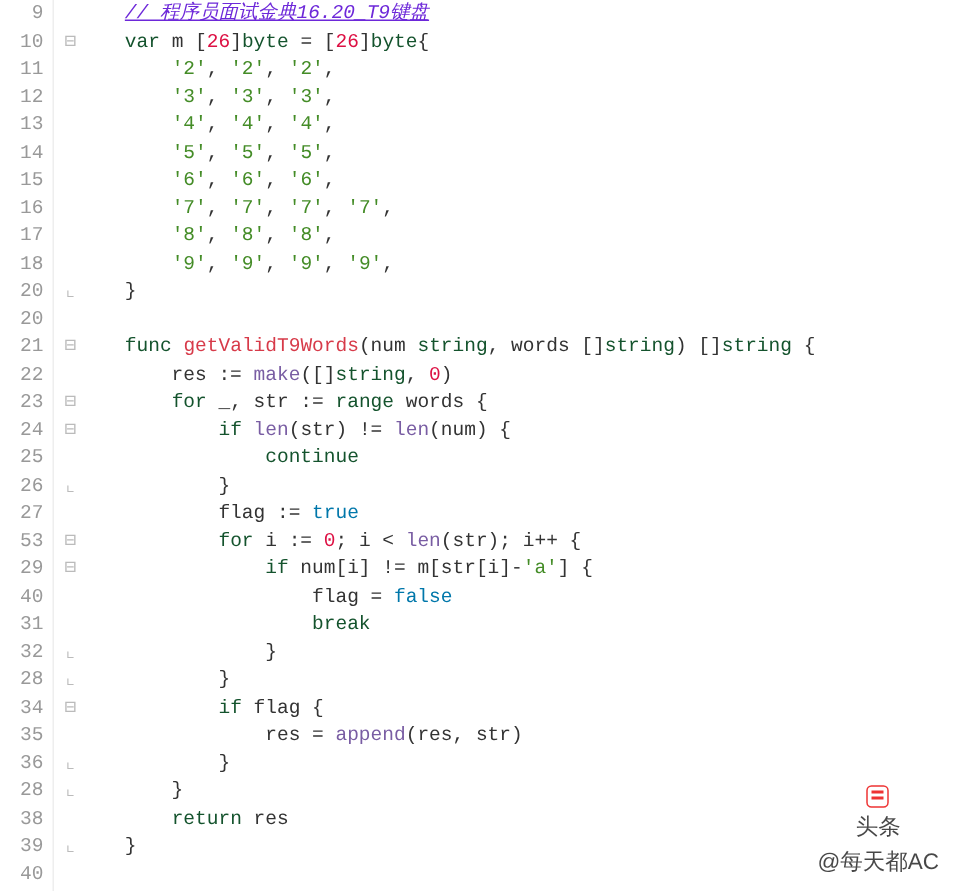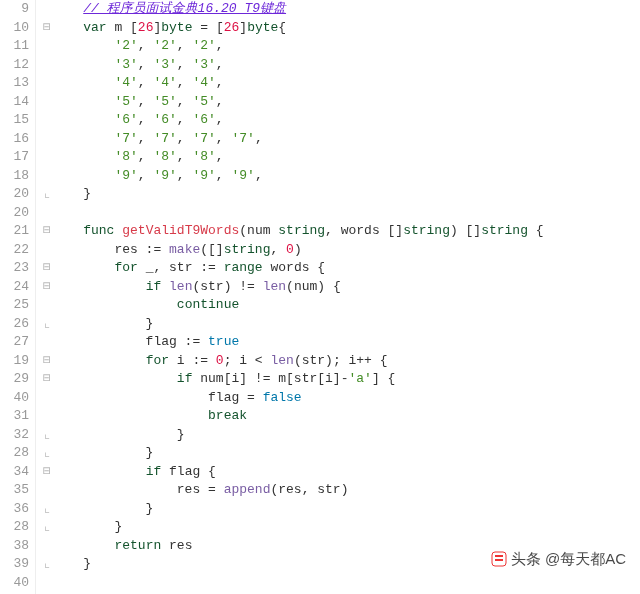--- a/index.html
+++ b/index.html
@@ -48,30 +48,31 @@
   .c-bool    { color: #0077aa; }
   .c-call    { color: #795da3; }
   .fold {
     color: #bbb;
     display: inline-block;
     width: 10px;
     text-align: center;
   }
   .watermark {
     position: absolute;
-    bottom: 24px;
+    bottom: 8px;
     right: 10px;
     font-family: "Microsoft YaHei", sans-serif;
     font-size: 15px;
     color: rgba(0,0,0,0.72);
     background: rgba(255,255,255,0.5);
     padding: 2px 4px;
     display: flex;
     align-items: center;
     gap: 4px;
+    flex-direction: column;
   }
   .wm-logo {
     width: 16px;
     height: 16px;
     display: inline-block;
     position: relative;
   }
   .wm-logo svg { width: 16px; height: 16px; }
 </style>
 </head>
@@ -91,21 +92,21 @@
       <div>18</div>
       <div>20</div>
       <div>20</div>
       <div>21</div>
       <div>22</div>
       <div>23</div>
       <div>24</div>
       <div>25</div>
       <div>26</div>
       <div>27</div>
-      <div>19</div>
+      <div>53</div>
       <div>29</div>
       <div>40</div>
       <div>31</div>
       <div>32</div>
       <div>28</div>
       <div>34</div>
       <div>35</div>
       <div>36</div>
       <div>28</div>
       <div>38</div>

